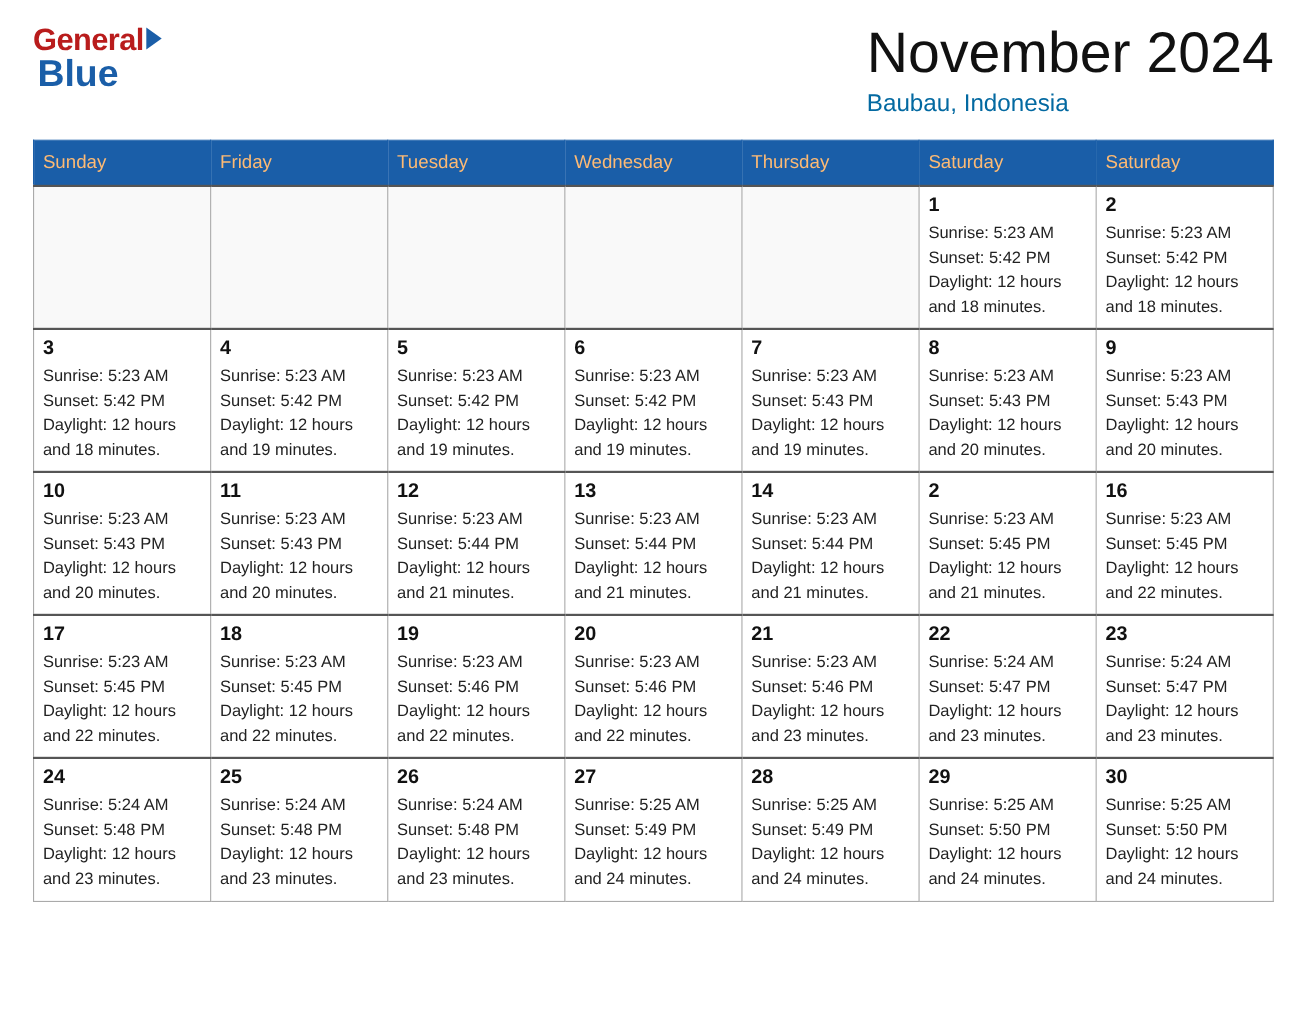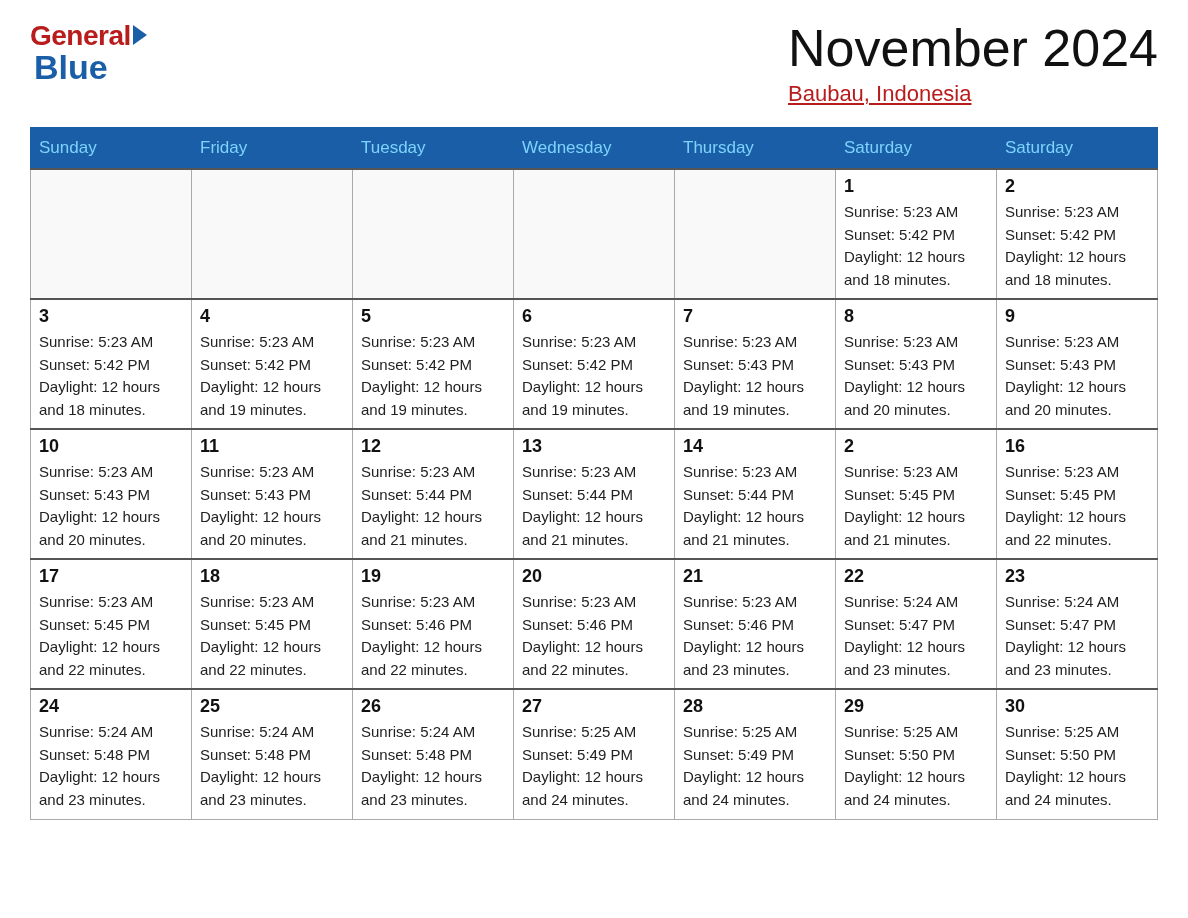--- a/index.html
+++ b/index.html
@@ -50,32 +50,31 @@
     .title-area {
     }
     .month-title {
       font-size: 52px;
       font-weight: normal;
       color: #111;
       line-height: 1.1;
     }
     .location {
       font-size: 22px;
-      color: #b91c1c;
+      color: #0369a1;
       margin-top: 4px;
-      text-decoration: underline;
     }
     .calendar {
       width: 100%;
       border-collapse: collapse;
       border: 1px solid #999;
     }
     .calendar th {
       background-color: #1a5ea8;
-      color: #7dd3fc;
+      color: #fdba74;
       font-size: 17px;
       font-weight: normal;
       padding: 10px 8px;
       text-align: left;
       border: 1px solid #1a5ea8;
     }
     .calendar td {
       border: 1px solid #aaa;
       vertical-align: top;
       padding: 6px 8px;

